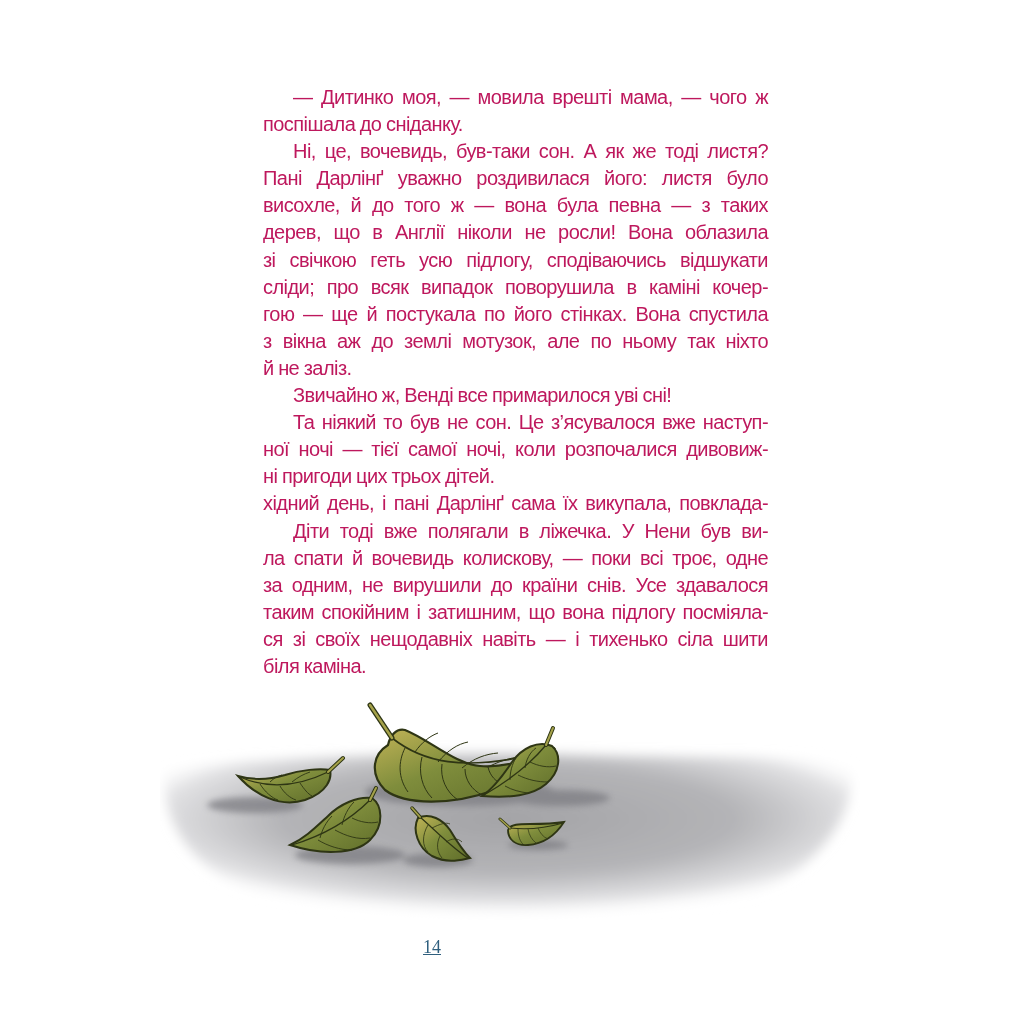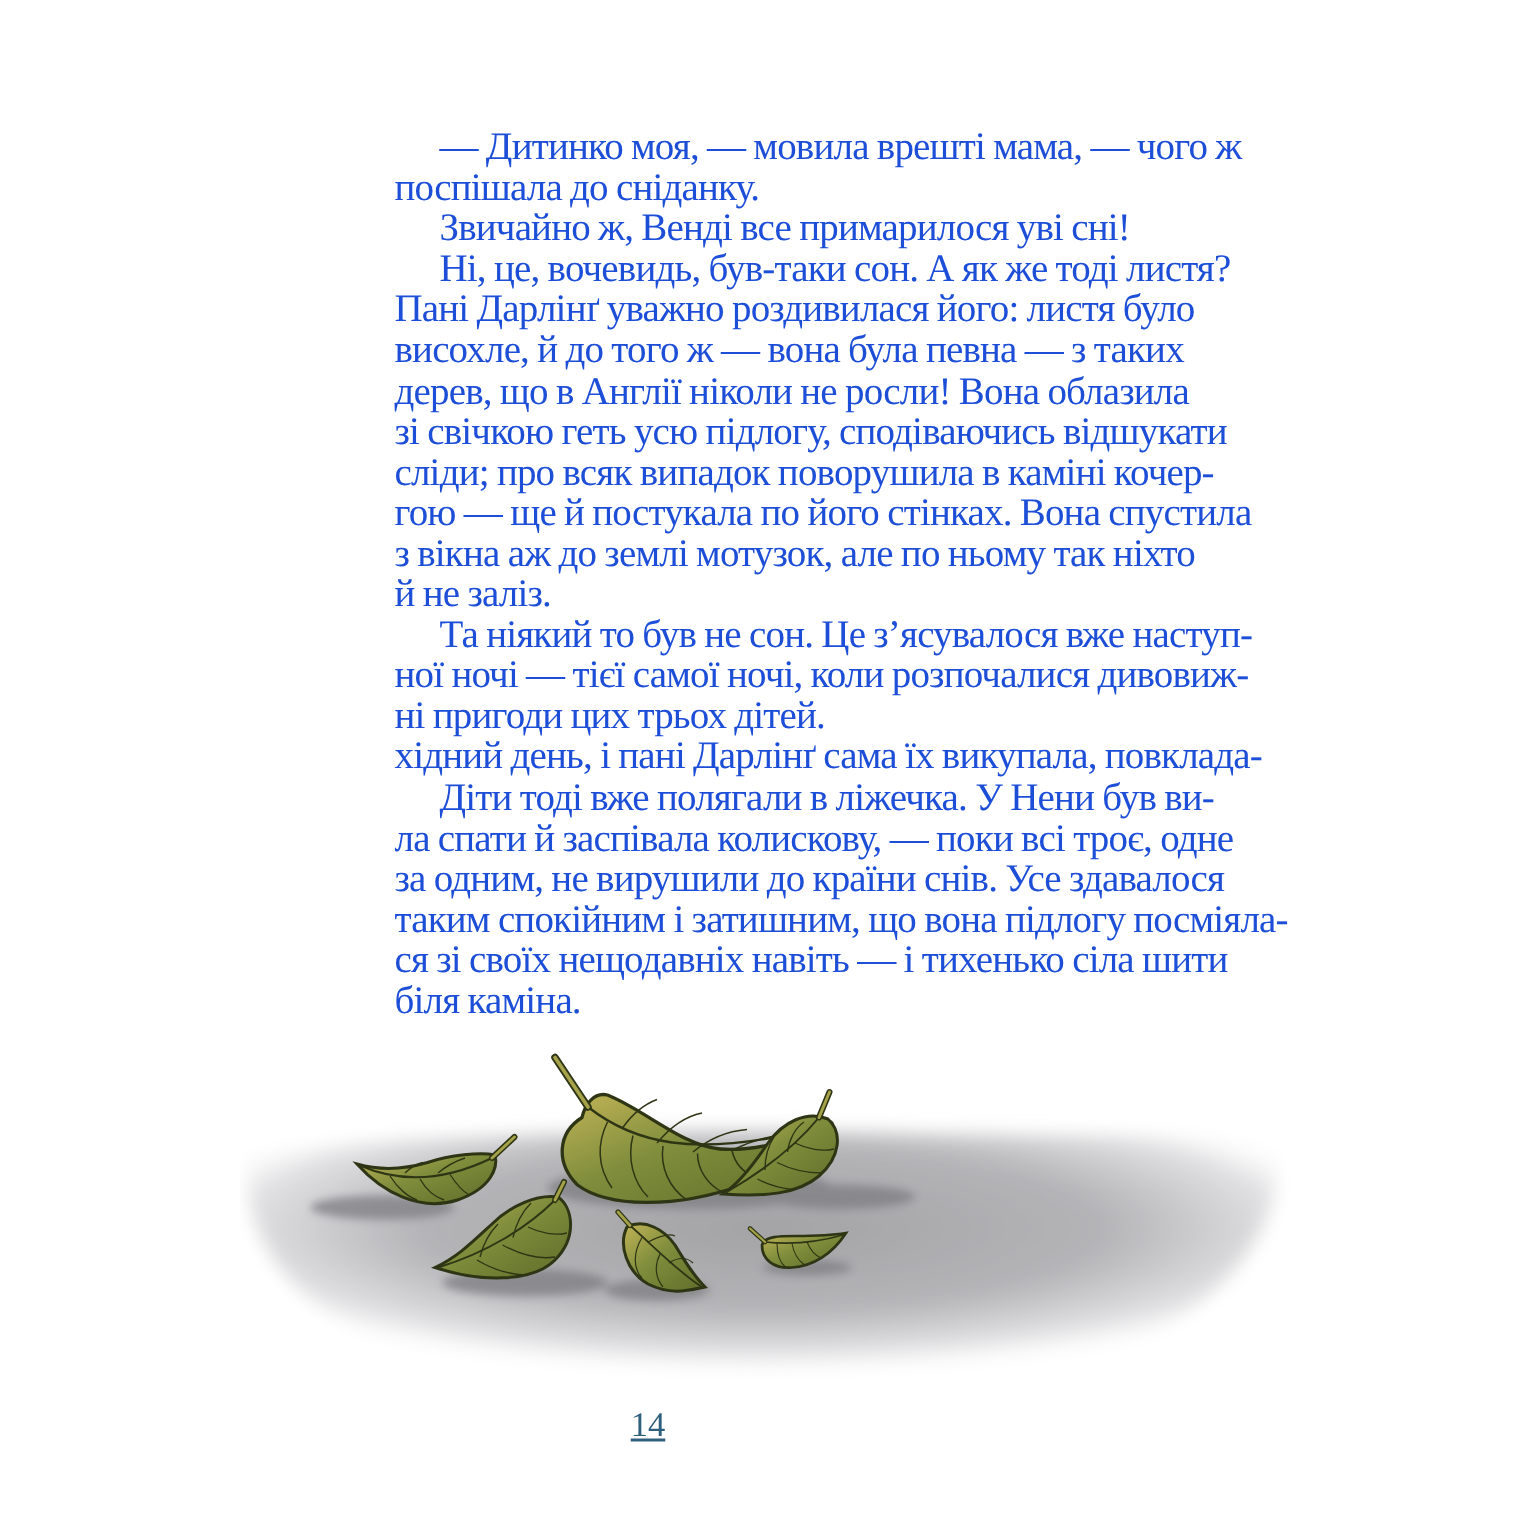--- a/index.html
+++ b/index.html
@@ -18,24 +18,24 @@
       left: 0; top: 0;
       width: 1024px;
       height: 1024px;
       background: #ffffff;
     }
     .text-block {
       position: absolute;
       left: 263px;
       top: 84px;
       width: 505px;
-      font-family: Liberation Serif, serif;
-      font-size: 26px;
+      font-family: Liberation Sans, sans-serif;
+      font-size: 20px;
       line-height: 27.1px;
-      color: #1d4ed8;
+      color: #be185d;
     }
     .para {
       margin: 0;
       text-align: justify;
       text-align-last: left;
     }
     .line {
       display: block;
       white-space: nowrap;
       text-align: justify;
@@ -52,66 +52,66 @@
       width: 700px;
       height: 220px;
     }
     .page-number {
       position: absolute;
       left: 0;
       width: 864px;
       top: 937px;
       text-align: center;
       font-family: "Liberation Serif", "DejaVu Serif", serif;
-      font-size: 23px;
+      font-size: 18px;
       color: #2f5f7e;
       text-decoration: underline;
     }
   </style>
 </head>
 <body>
 
 <div class="page">
 
   <div class="text-block">
 
     <p class="para">
       <span class="line indent">— Дитинко моя, — мовила врешті мама, — чого ж</span>
     </p>
 
     <p class="para">
       <span class="line last">поспішала до сніданку.</span>
-    </p>
-
-    <p class="para">
-      <span class="line indent last">Звичайно ж, Венді все примарилося уві сні!</span>
     </p>
 
     <p class="para">
       <span class="line indent">Ні, це, вочевидь, був-таки сон. А як же тоді листя?</span>
       <span class="line">Пані Дарлінґ уважно роздивилася його: листя було</span>
       <span class="line">висохле, й до того ж — вона була певна — з таких</span>
       <span class="line">дерев, що в Англії ніколи не росли! Вона облазила</span>
       <span class="line">зі свічкою геть усю підлогу, сподіваючись відшукати</span>
       <span class="line">сліди; про всяк випадок поворушила в каміні кочер-</span>
       <span class="line">гою — ще й постукала по його стінках. Вона спустила</span>
       <span class="line">з вікна аж до землі мотузок, але по ньому так ніхто</span>
       <span class="line last">й не заліз.</span>
     </p>
 
     <p class="para">
+      <span class="line indent last">Звичайно ж, Венді все примарилося уві сні!</span>
+    </p>
+
+    <p class="para">
       <span class="line indent">Та ніякий то був не сон. Це з’ясувалося вже наступ-</span>
       <span class="line">ної ночі — тієї самої ночі, коли розпочалися дивовиж-</span>
       <span class="line last">ні пригоди цих трьох дітей.</span>
     </p>
 
     <p class="para">
       <span class="line">хідний день, і пані Дарлінґ сама їх викупала, повклада-</span>
       <span class="line indent">Діти тоді вже полягали в ліжечка. У Нени був ви-</span>
-      <span class="line">ла спати й заспівала колискову, — поки всі троє, одне</span>
+      <span class="line">ла спати й вочевидь колискову, — поки всі троє, одне</span>
       <span class="line">за одним, не вирушили до країни снів. Усе здавалося</span>
       <span class="line">таким спокійним і затишним, що вона підлогу посміяла-</span>
       <span class="line">ся зі своїх нещодавніх навіть — і тихенько сіла шити</span>
       <span class="line last">біля каміна.</span>
     </p>
   </div>
 
   <svg class="illustration" viewBox="0 0 700 220" xmlns="http://www.w3.org/2000/svg">
     <defs>
       <radialGradient id="groundGrad" cx="50%" cy="40%" r="60%">

